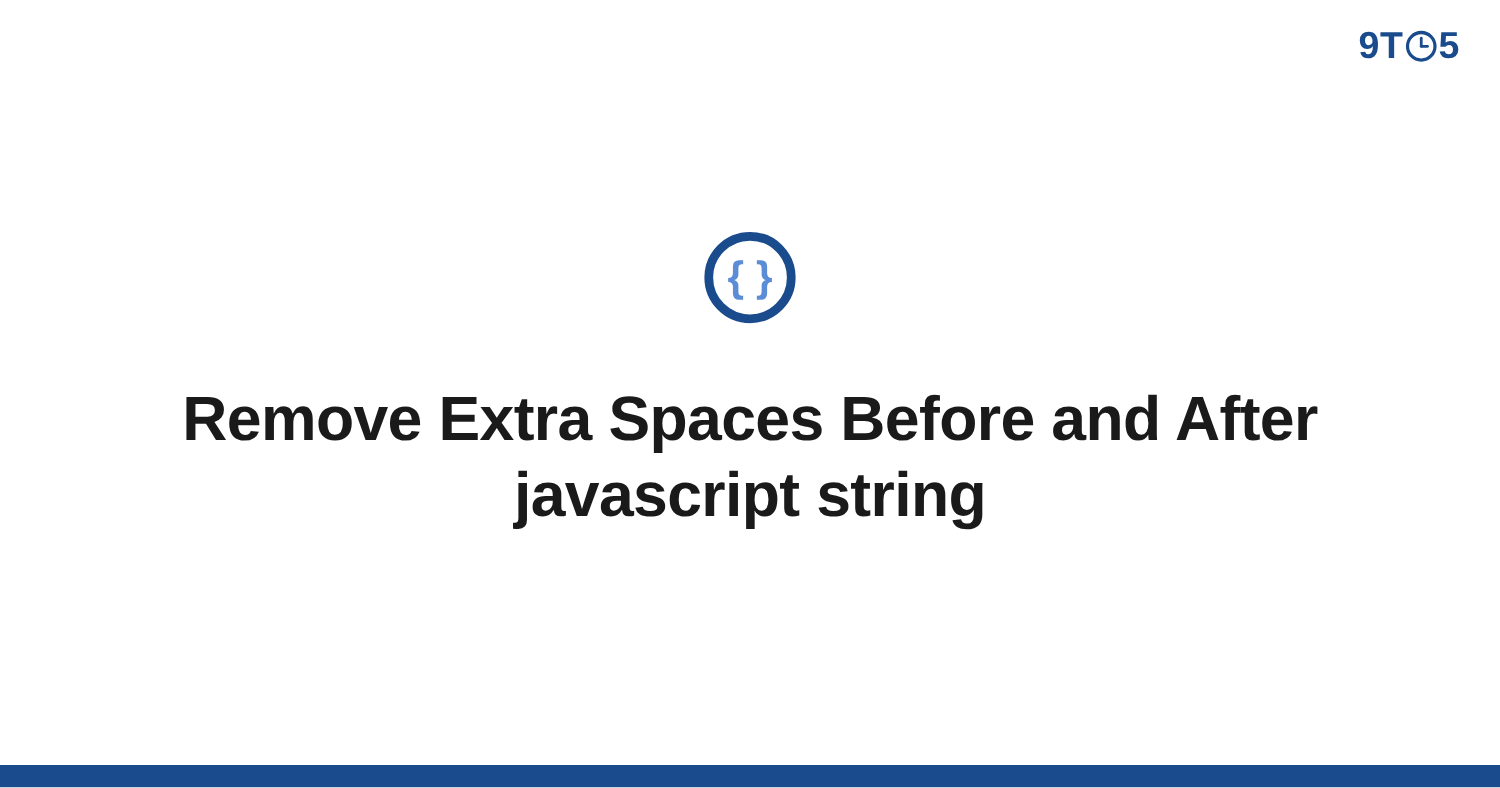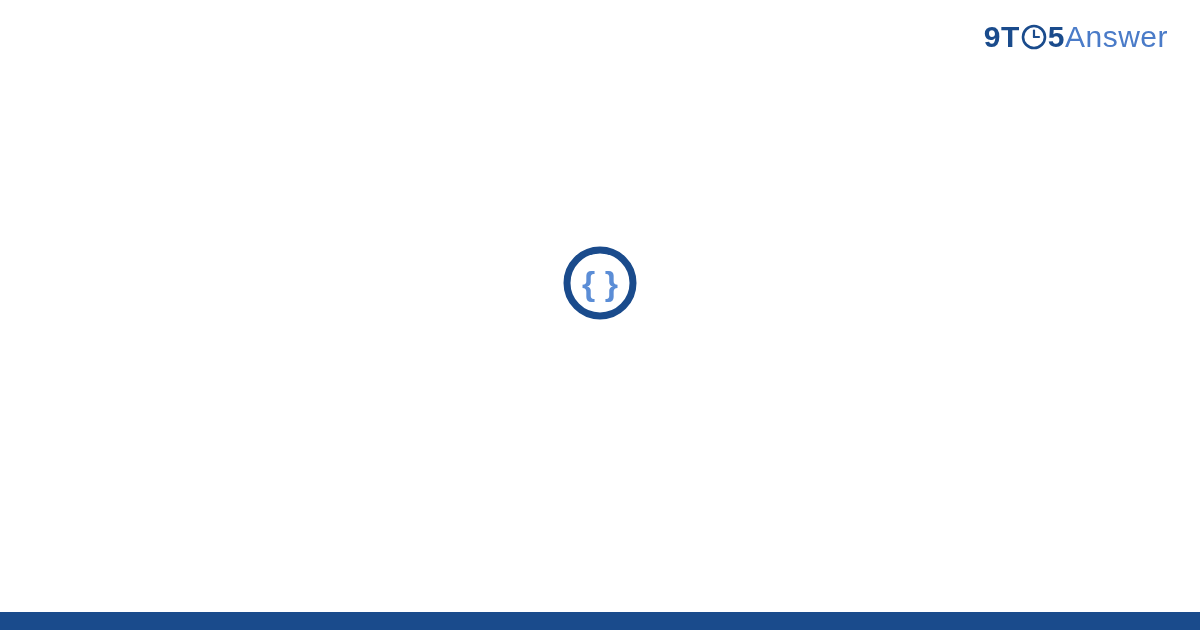--- a/index.html
+++ b/index.html
@@ -68,25 +68,25 @@
   <span class="nine">9</span>
   <span class="t">T</span>
   <span class="o-clock">
     <svg viewBox="0 0 26 26" width="26" height="26">
       <circle cx="13" cy="13" r="11" fill="none" stroke="#1a4b8c" stroke-width="2.6"></circle>
       <line x1="13" y1="13" x2="13" y2="6.5" stroke="#1a4b8c" stroke-width="2.2" stroke-linecap="round"></line>
       <line x1="13" y1="13" x2="18" y2="13" stroke="#1a4b8c" stroke-width="2.2" stroke-linecap="round"></line>
     </svg>
   </span>
   <span class="five">5</span>
-  <span class="answer">Answer</span>
 </div>
 
 <div class="content">
   <div class="category-icon">
     <svg viewBox="0 0 74 74" width="74" height="74">
       <circle cx="37" cy="37" r="33" fill="none" stroke="#1a4b8c" stroke-width="7"></circle>
       <text x="37" y="37" text-anchor="middle" dominant-baseline="central" font-family="Arial, sans-serif" font-size="34" font-weight="700" fill="#5b8dd6">{ }</text>
     </svg>
   </div>
+  <h1 class="title">Remove Extra Spaces Before and After javascript string</h1>
 </div>
 
 <div class="bottom-bar"></div>
 
 </body></html>

